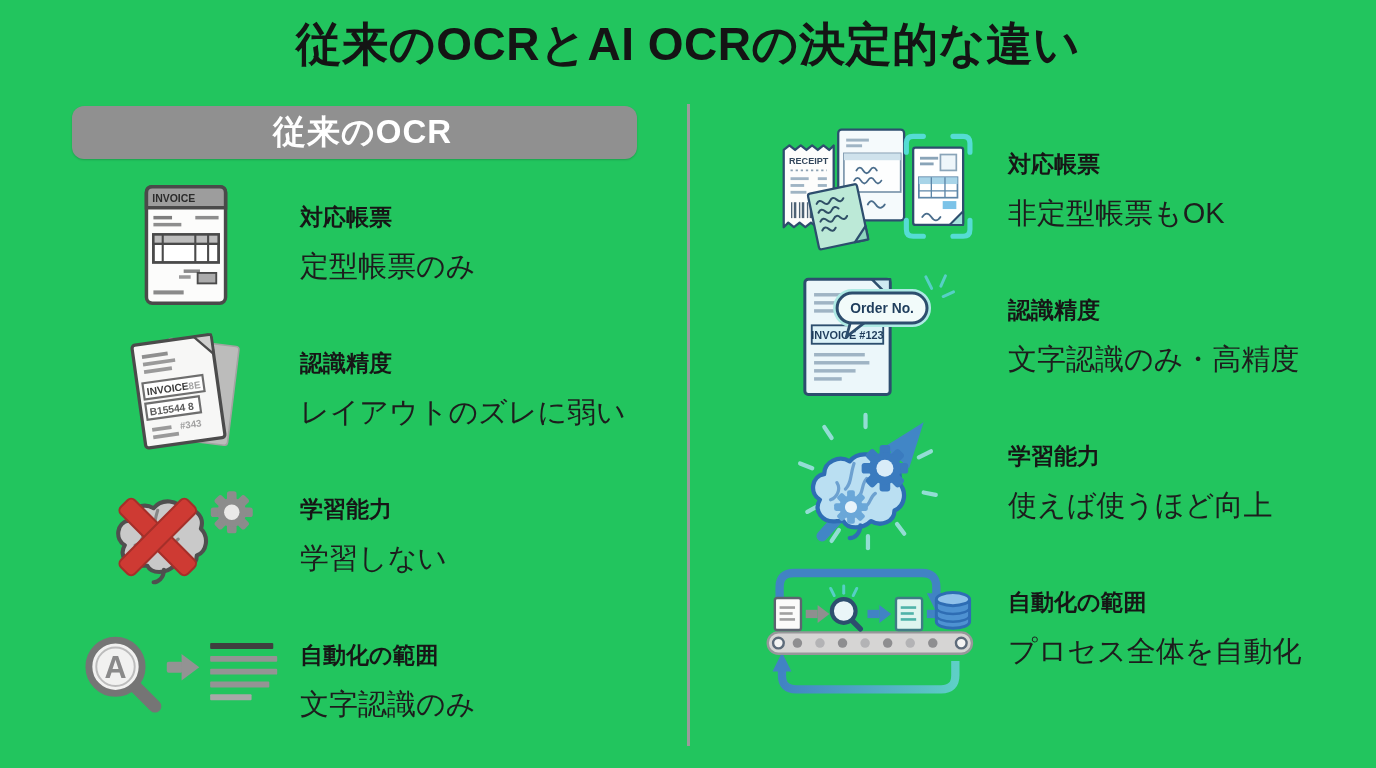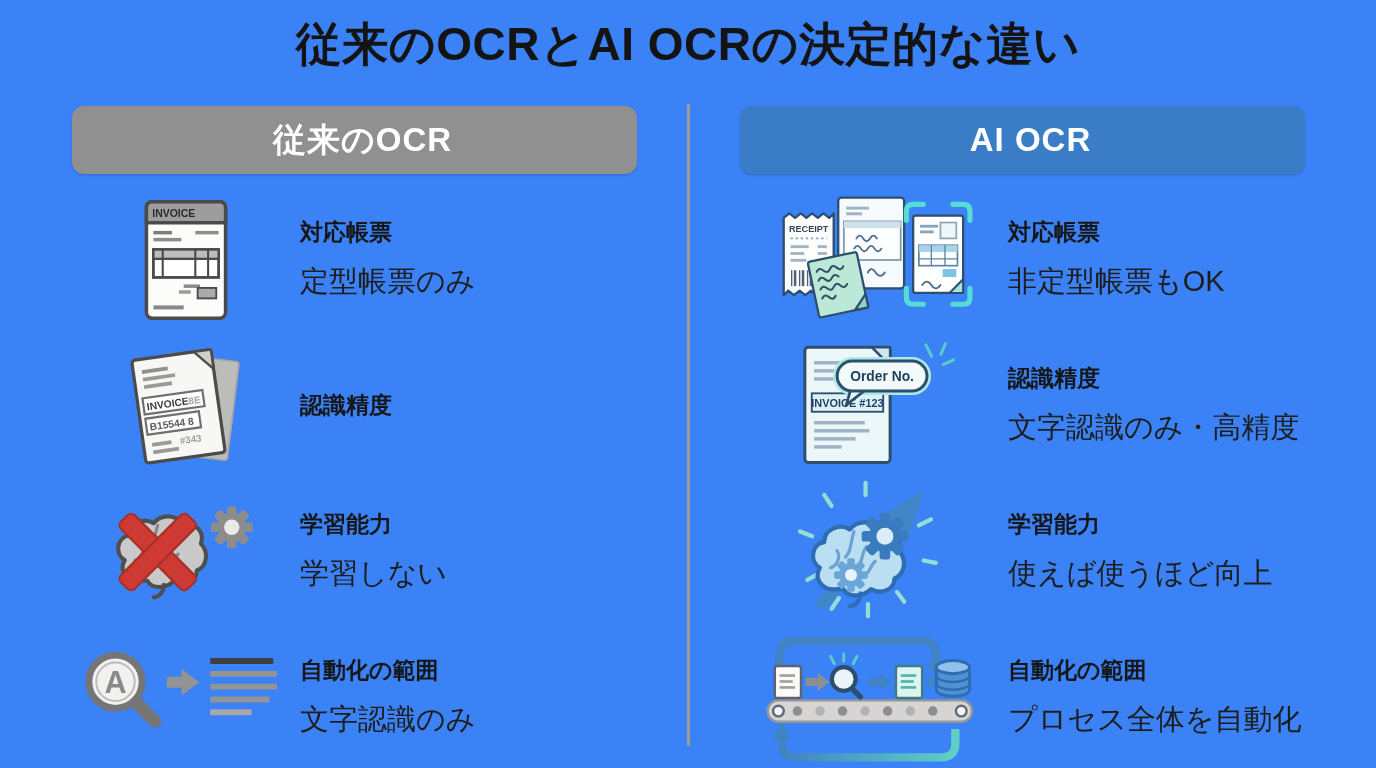--- a/index.html
+++ b/index.html
@@ -1,35 +1,35 @@
 <!DOCTYPE html>
 <html><head>
 <meta charset="utf-8">
 <style>
   html, body { margin: 0; padding: 0; background: #eae9e8; }
   * { box-sizing: border-box; }
   .canvas {
     position: relative; width: 1376px; height: 768px;
-    background: #3b82f6; overflow: hidden;
+    background: #22c55e; overflow: hidden;
     font-family: "Liberation Sans", sans-serif;
   }
   .title {
     position: absolute; top: 14px; left: 0; right: 0;
     text-align: center; font-size: 46px; font-weight: 800;
     color: #141414; letter-spacing: 0.5px;
   }
   .divider {
     position: absolute; left: 687px; top: 104px;
     width: 3px; height: 642px; background: #9b9b9b;
   }
   .col { position: absolute; top: 106px; width: 565px; }
   .col-left  { left: 72px; }
   .col-right { left: 740px; }
   .col-header {
-    height: 68px; border-radius: 12px;
+    height: 53px; border-radius: 12px;
     display: flex; align-items: center; justify-content: center;
     color: #ffffff; font-size: 33px; font-weight: 800;
     letter-spacing: 1px; box-shadow: 0 1px 2px rgba(0,0,0,0.18); padding-left: 16px;
   }
   .col-left  .col-header { background: #909090; }
   .col-right .col-header { background: #3a7dc6; }
   .rows { margin-top: 13px; display: flex; flex-direction: column; }
   .row { height: 146px; display: flex; align-items: center; }
   .icon-box { flex: 0 0 auto; display: flex; align-items: center; justify-content: center; }
   .col-left  .icon-box { width: 228px; text-align: right; }
@@ -120,20 +120,21 @@
               <rect x="17" y="69" width="50" height="15" fill="#fefefe" stroke="#6e6e6e" stroke-width="2"></rect>
               <text x="20" y="80.5" font-size="9.5" font-weight="bold" fill="#5a5a5a">B15544 8</text>
               <rect x="20" y="92" width="18" height="3.5" fill="#9a9a9a"></rect>
               <rect x="20" y="99" width="24" height="3.5" fill="#9a9a9a"></rect>
               <text x="46" y="97" font-size="9" font-weight="bold" fill="#a0a0a0">#343</text>
             </g>
           </svg>
         </div>
         <div class="text-block">
           <div class="row-title">認識精度</div>
+          <div class="row-desc">レイアウトのズレに弱い</div>
         </div>
       </div>
 
       <div class="row">
         <div class="icon-box">
           <svg width="180" height="124" viewBox="0 0 175 120">
             <use href="#brain" transform="translate(14 18)" style="color:#c9c9c9; --sc:#4f4f4f"></use>
             <g>
               <use href="#gear" transform="translate(132 36) scale(0.85)" style="color:#8c8c8c"></use>
               <circle cx="132" cy="36" r="7.5" fill="#eae9e8"></circle>
@@ -175,21 +176,20 @@
         <div class="text-block">
           <div class="row-title">自動化の範囲</div>
           <div class="row-desc">文字認識のみ</div>
         </div>
       </div>
 
     </div>
   </div>
 
   <div class="col col-right">
-    <div class="col-header">AI OCR</div>
     <div class="rows">
 
       <div class="row">
         <div class="icon-box">
           <svg width="232" height="134" viewBox="0 0 175 118">
 
             <g>
               <rect x="56" y="4" width="58" height="80" rx="3" fill="#f5fafc" stroke="#2d4e6e" stroke-width="2"></rect>
               <rect x="63" y="12" width="20" height="2.6" fill="#9fb4c4"></rect>
               <rect x="63" y="17" width="14" height="2.6" fill="#9fb4c4"></rect>

